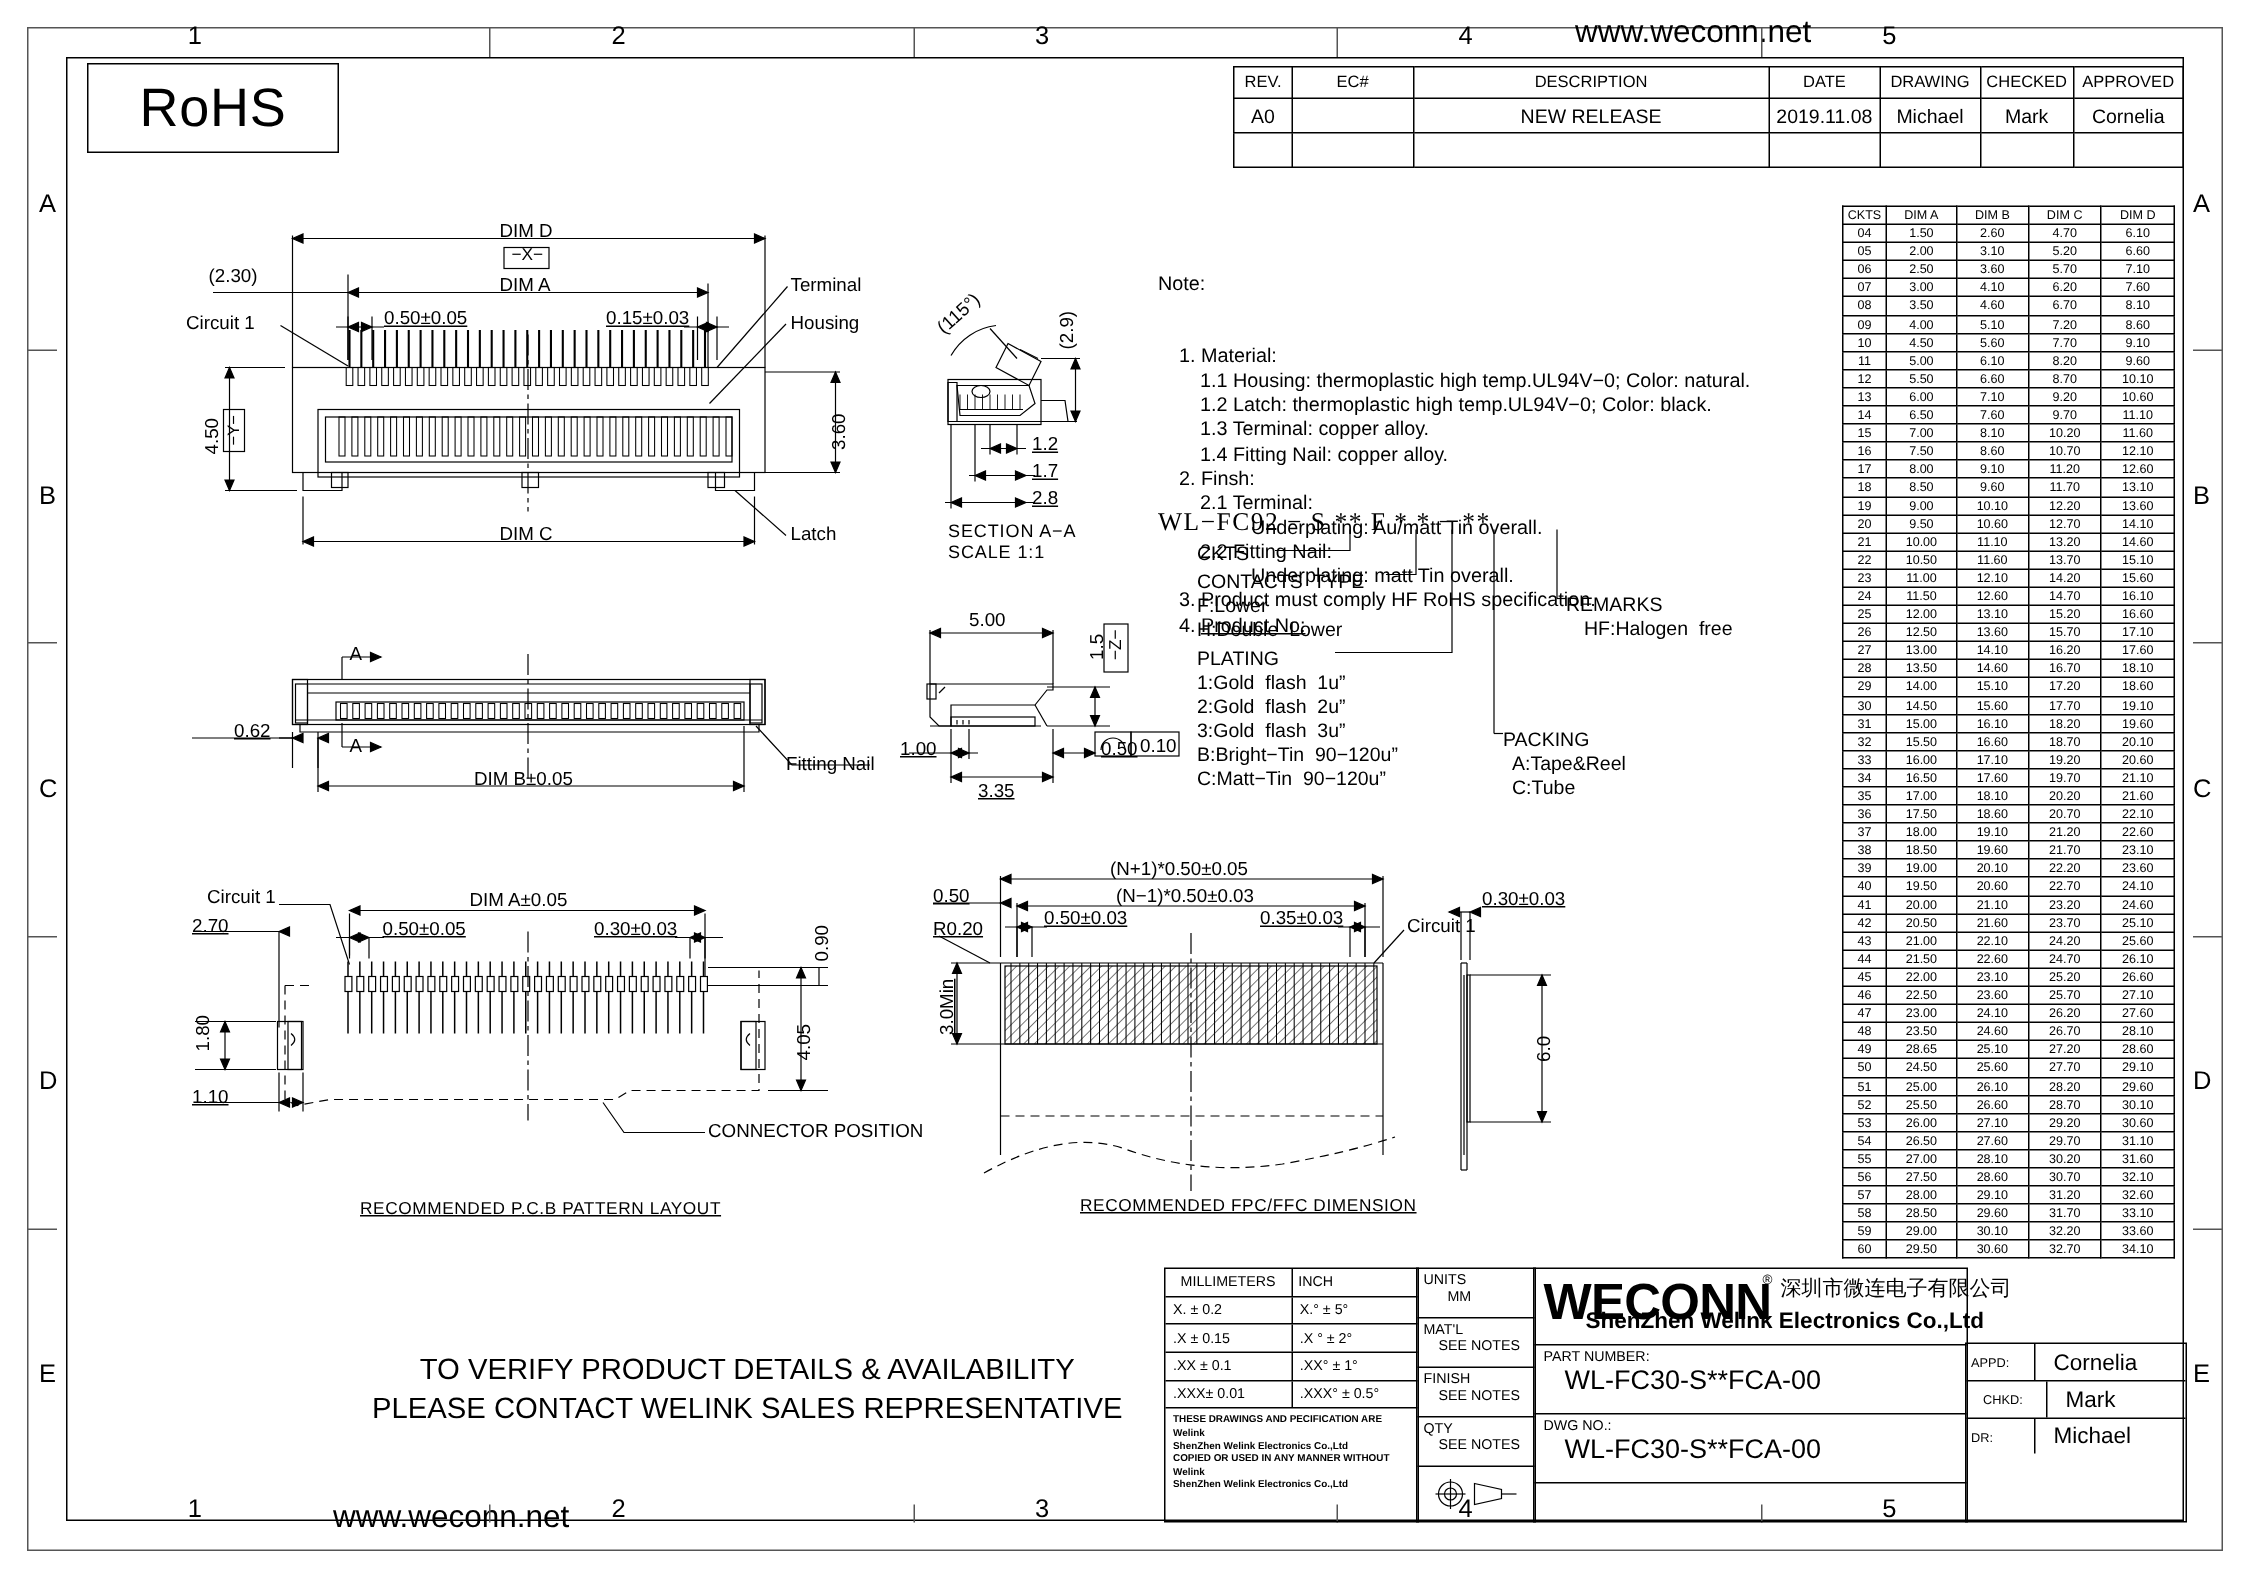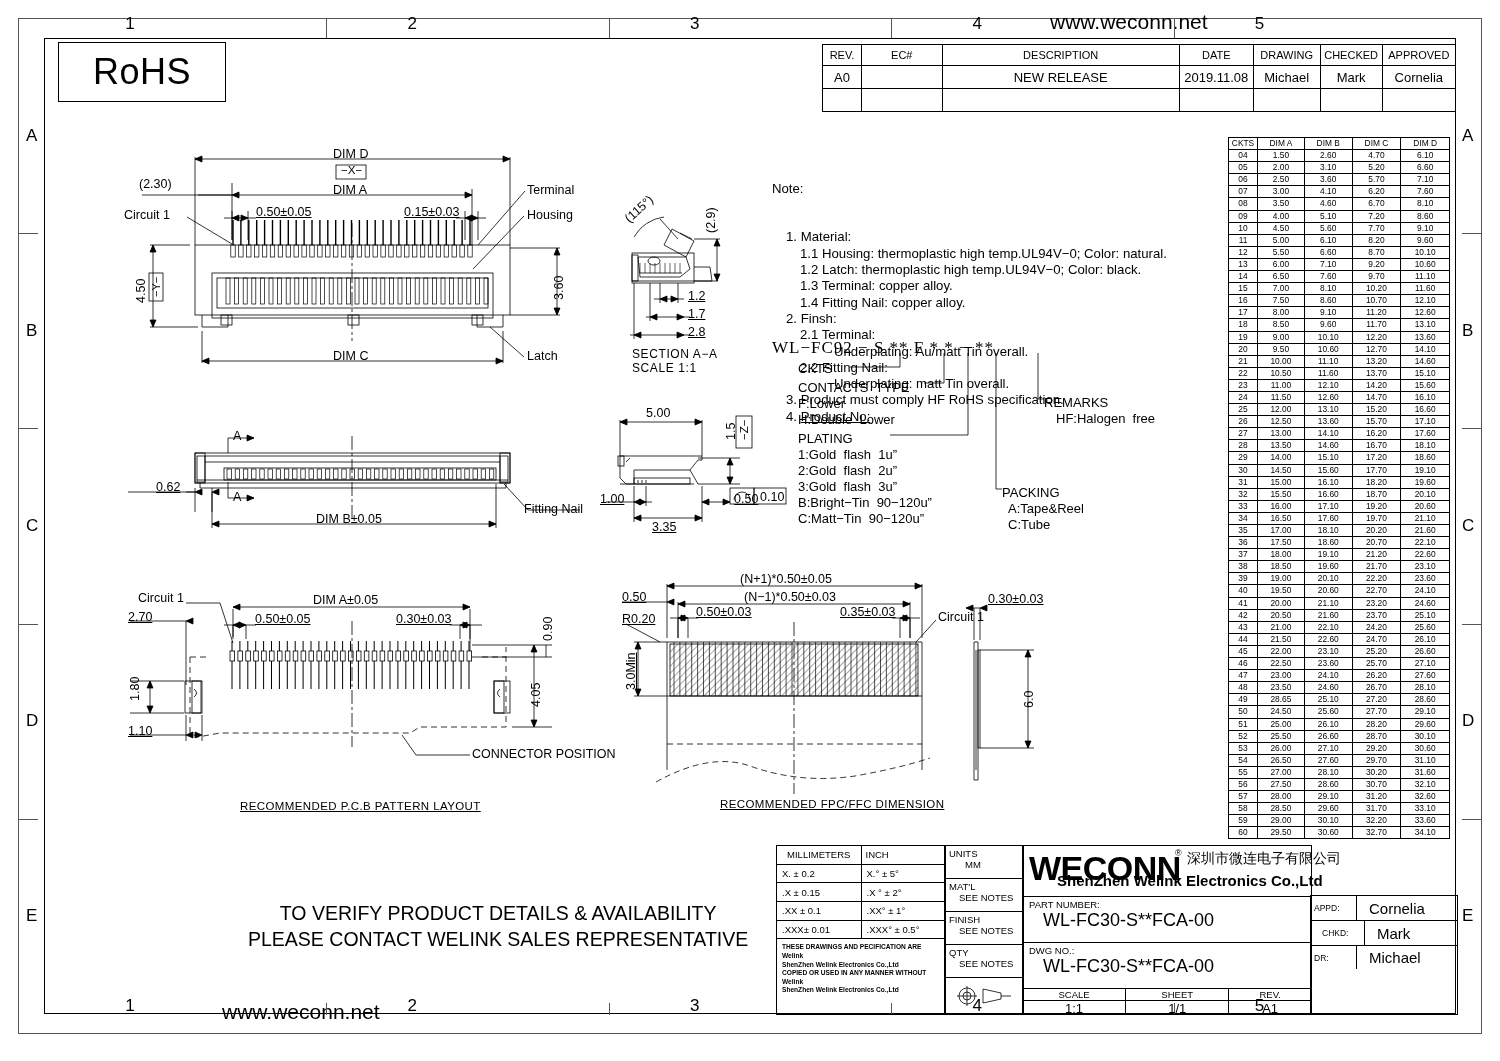--- a/index.html
+++ b/index.html
@@ -1333,34 +1333,20 @@
       <span style="position:absolute;left:34px;top:26px;font-size:15px;font-weight:bold;white-space:nowrap;">ShenZhen Welink Electronics Co.,Ltd</span>
     </div>
     <div style="height:46px;border-bottom:1px solid #000;padding-left:6px;box-sizing:border-box;">
       <div class="small-cap" style="padding-top:2px;">PART NUMBER:</div>
       <div style="font-size:18px;padding-left:14px;">WL-FC30-S**FCA-00</div>
     </div>
     <div style="height:46px;border-bottom:1px solid #000;padding-left:6px;box-sizing:border-box;">
       <div class="small-cap" style="padding-top:2px;">DWG NO.:</div>
       <div style="font-size:18px;padding-left:14px;">WL-FC30-S**FCA-00</div>
     </div>
-    <div style="height:25px;display:flex;">
-      <div style="flex:1;border-right:1px solid #000;text-align:center;">
-        <div class="small-cap" style="border-bottom:1px solid #000;">SCALE</div>
-        <div style="font-size:13px;">1:1</div>
-      </div>
-      <div style="flex:1;border-right:1px solid #000;text-align:center;">
-        <div class="small-cap" style="border-bottom:1px solid #000;">SHEET</div>
-        <div style="font-size:13px;">1/1</div>
-      </div>
-      <div style="flex:.8;text-align:center;">
-        <div class="small-cap" style="border-bottom:1px solid #000;">REV.</div>
-        <div style="font-size:13px;">A1</div>
-      </div>
-    </div>
   </div>
 
   <div class="abs tb-b" style="left:534px;top:50px;width:146px;height:118px;">
     <div style="height:24px;border-bottom:1px solid #000;display:flex;align-items:center;">
       <span class="small-cap" style="width:42px;padding-left:3px;font-size:8.5px;border-right:1px solid #000;height:100%;display:flex;align-items:center;">APPD:</span>
       <span style="font-size:15px;padding-left:12px;">Cornelia</span>
     </div>
     <div style="height:24px;border-bottom:1px solid #000;display:flex;align-items:center;">
       <span class="small-cap" style="width:42px;padding-left:11px;font-size:8.5px;border-right:1px solid #000;height:100%;display:flex;align-items:center;">CHKD:</span>
       <span style="font-size:15px;padding-left:12px;">Mark</span>

